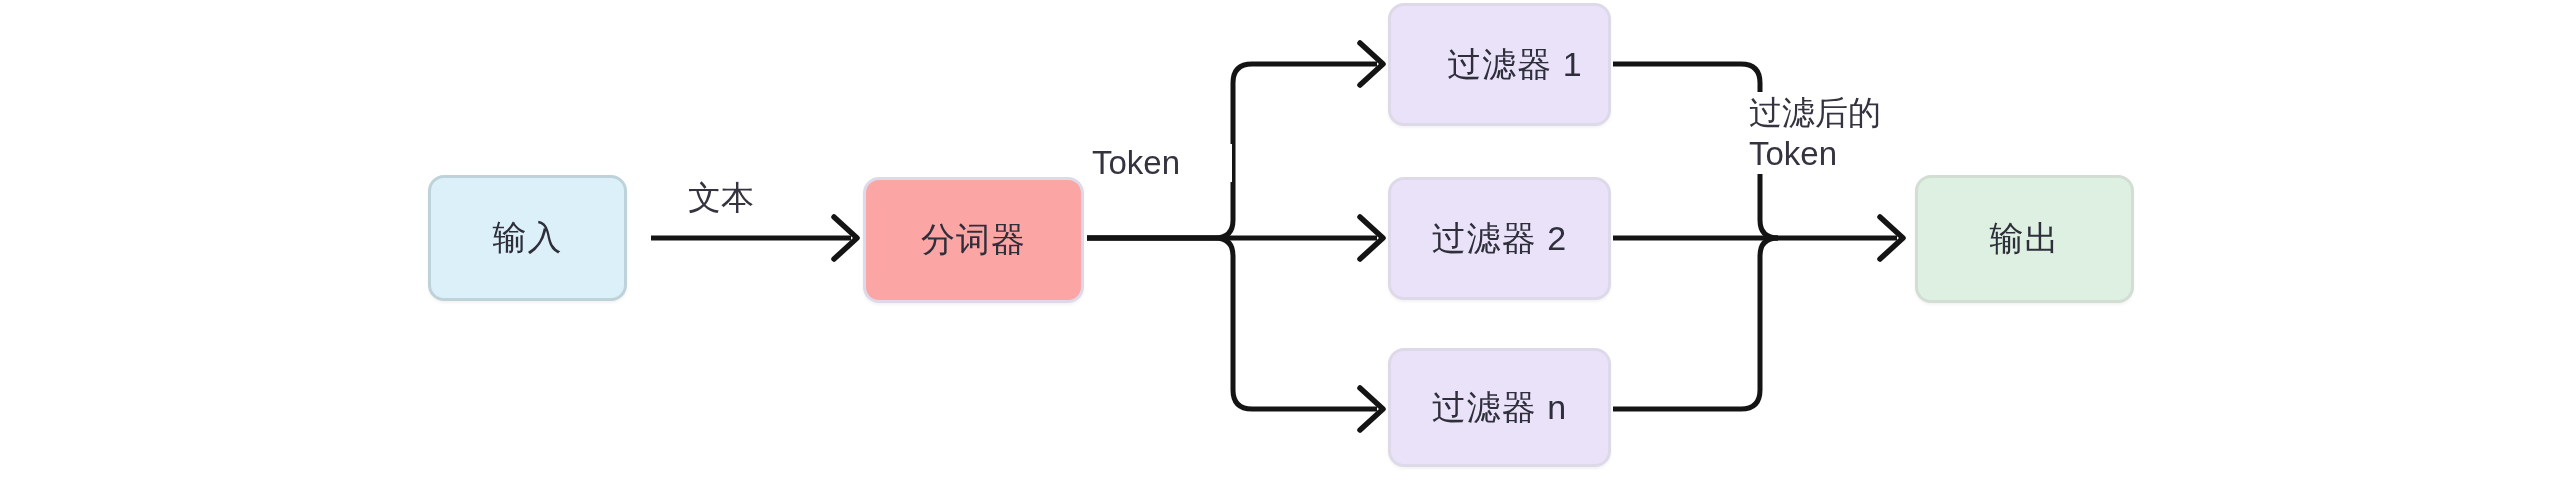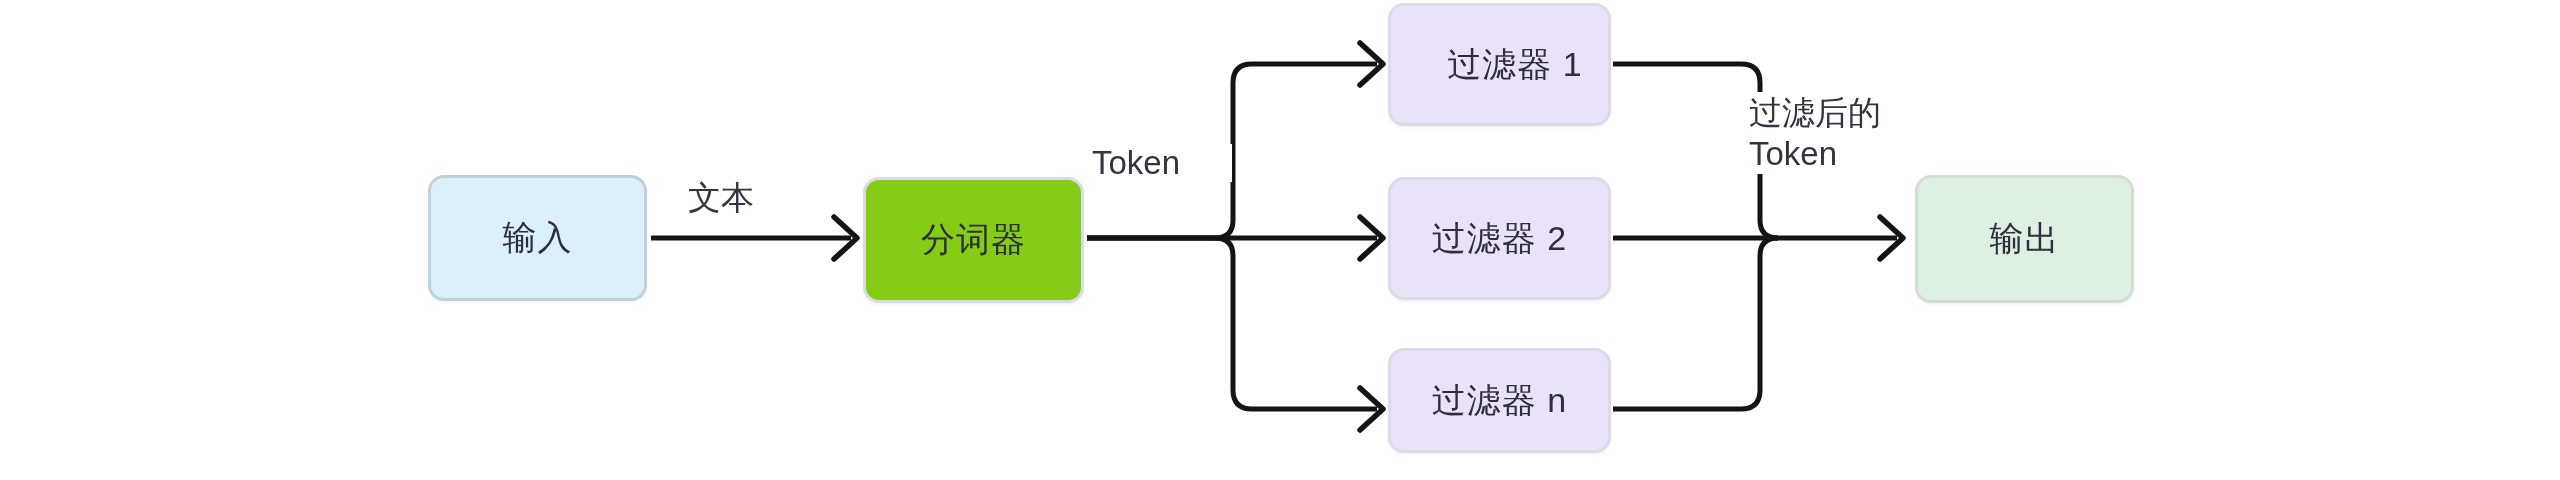--- a/index.html
+++ b/index.html
@@ -37,25 +37,25 @@
     position: absolute;
     display: flex;
     align-items: center;
     justify-content: center;
     border: 3px solid transparent;
     border-radius: 16px;
     font-size: 34px;
     letter-spacing: 1px;
     box-shadow: 0 2px 3px rgba(0,0,0,0.05);
   }
-  .node-input    { left: 428px;  top: 175px; width: 219px; height: 126px; }
+  .node-input    { left: 428px;  top: 175px; width: 199px; height: 126px; }
   .node-tokenizer{ left: 863px;  top: 177px; width: 221px; height: 126px; }
   .node-filter1  { left: 1388px; top: 3px;   width: 223px; height: 123px; padding-left: 31px; }
   .node-filter2  { left: 1388px; top: 177px; width: 223px; height: 123px; text-align: center; }
-  .node-filtern  { left: 1388px; top: 348px; width: 223px; height: 105px; }
+  .node-filtern  { left: 1388px; top: 348px; width: 223px; height: 119px; }
   .node-output   { left: 1915px; top: 175px; width: 219px; height: 128px; text-align: right; }
   .edge-label {
     position: absolute;
     color: #343440;
     font-size: 33px;
     text-align: left;
     background: #ffffff;
   }
   .label-text   { left: 688px;  top: 176px; width: 120px; }
   .label-token  { left: 1092px; top: 144px; width: 140px; }
@@ -103,21 +103,21 @@
     <g>
       <path class="edge" d="M 1613 238 L 1897 238"></path>
       <path class="arrowhead" d="M 1880 217 L 1903 238 L 1880 259"></path>
     </g>
   </svg>
 
   <div class="node node-input" style="background: rgb(220, 240, 249); border-color: rgb(190, 210, 217); color: rgb(47, 47, 60);">
     <span>输入</span>
   </div>
 
-  <div class="node node-tokenizer" style="background: #84cc16; border-color: rgb(222, 217, 232); color: rgb(47, 47, 60);">
+  <div class="node node-tokenizer" style="background: #fca5a5; border-color: rgb(222, 217, 232); color: rgb(47, 47, 60);">
     <span>分词器</span>
   </div>
 
   <div class="node node-filter1" style="background: rgb(234, 226, 249); border-color: rgb(222, 217, 232); color: rgb(47, 47, 60);">
     <span>过滤器 1</span>
   </div>
 
   <div class="node node-filter2" style="background: rgb(234, 226, 249); border-color: rgb(222, 217, 232); color: rgb(47, 47, 60);">
     <span>过滤器 2</span>
   </div>

